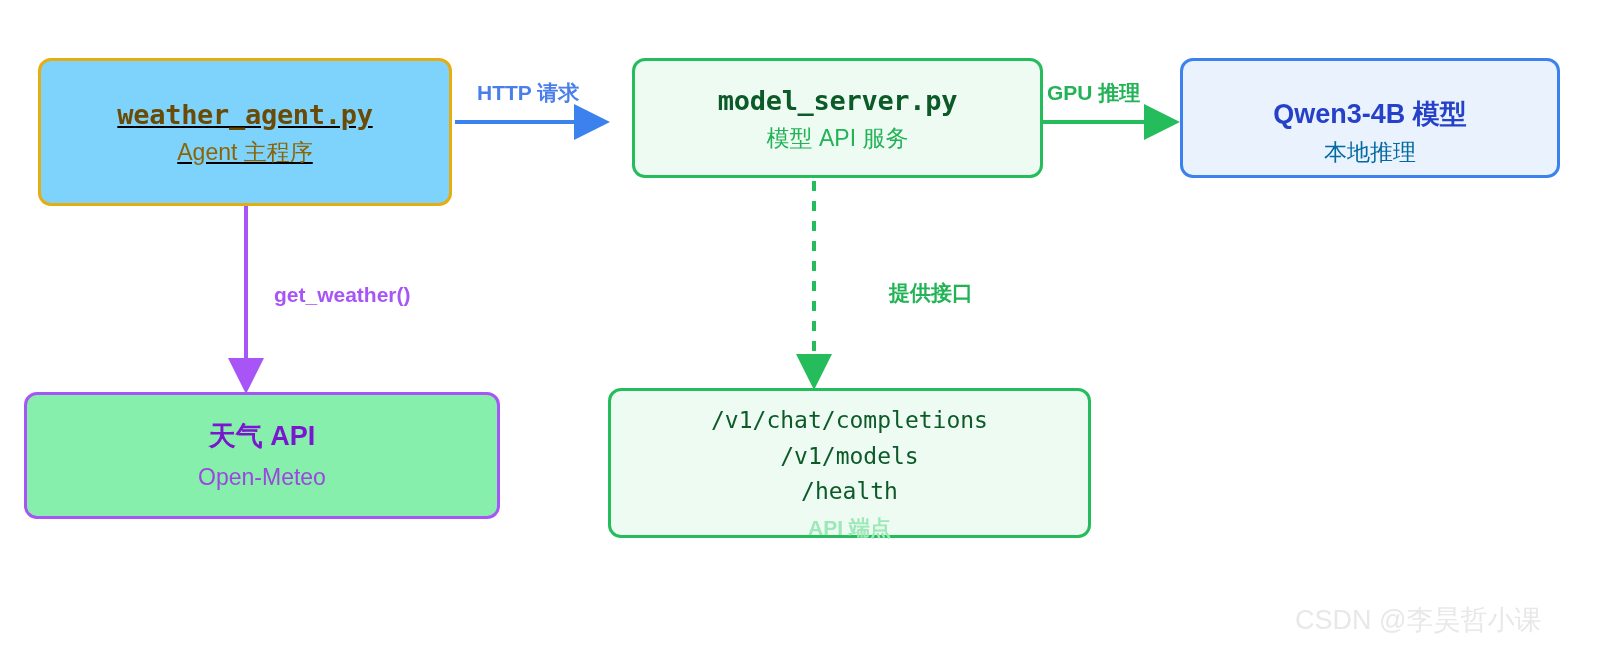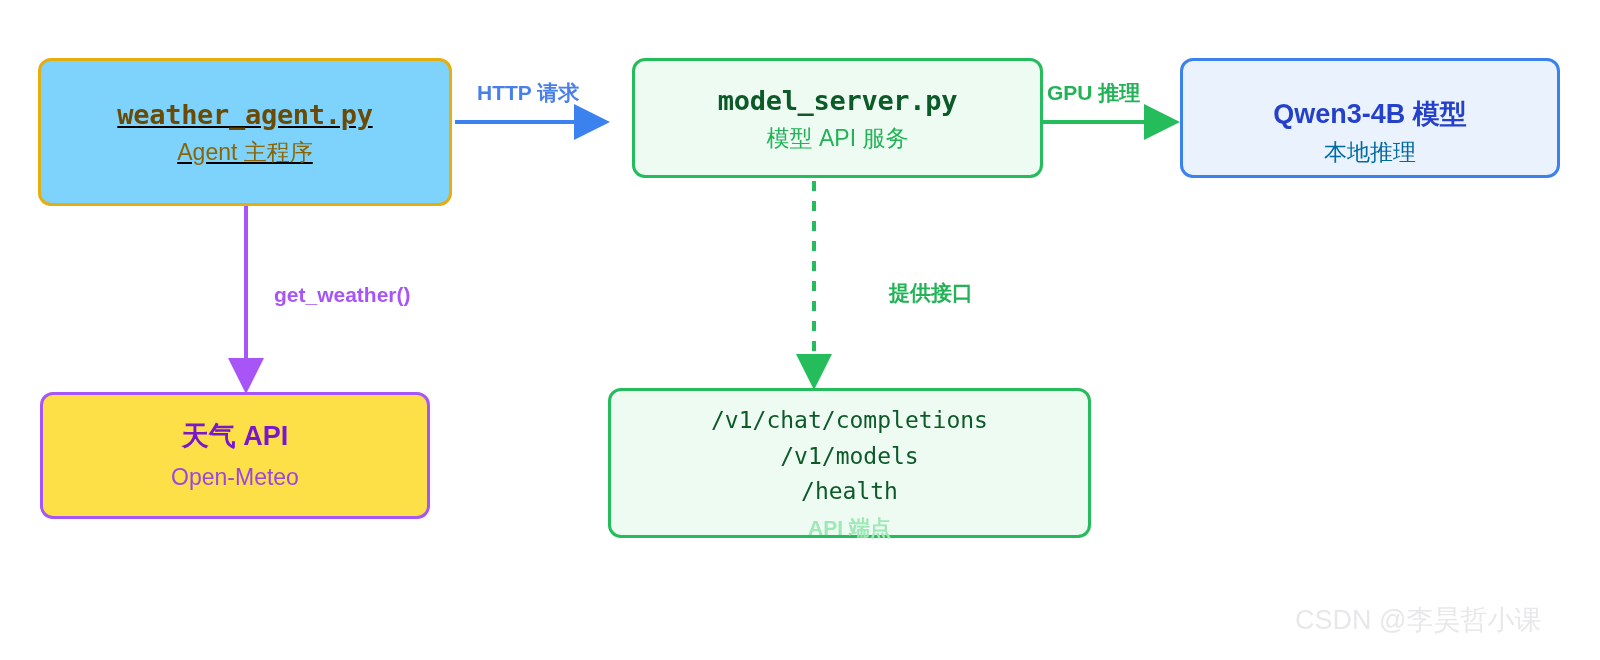--- a/index.html
+++ b/index.html
@@ -78,22 +78,22 @@
   #node-qwen {
     left: 1180px; top: 58px; width: 380px; height: 120px;
     background: #eaf2fe;
     border-color: #3b82ef;
   }
   #node-qwen .title   { color: #2541c9; margin-top: 28px; }
   #node-qwen .subtitle{ color: #0369a1; }
 
   
   #node-weather-api {
-    left: 40px; top: 392px; width: 390px; height: 127px;
-    background: #fde047;
+    left: 24px; top: 392px; width: 476px; height: 127px;
+    background: #86efac;
     border-color: #a855f7;
   }
   #node-weather-api .title   { color: #7b16cf; }
   #node-weather-api .subtitle{ color: #9c46e0; margin-top: 12px; }
 
   
   #node-endpoints {
     left: 608px; top: 388px; width: 483px; height: 150px;
     background: #eefbf2;
     border-color: #25bd5c;

